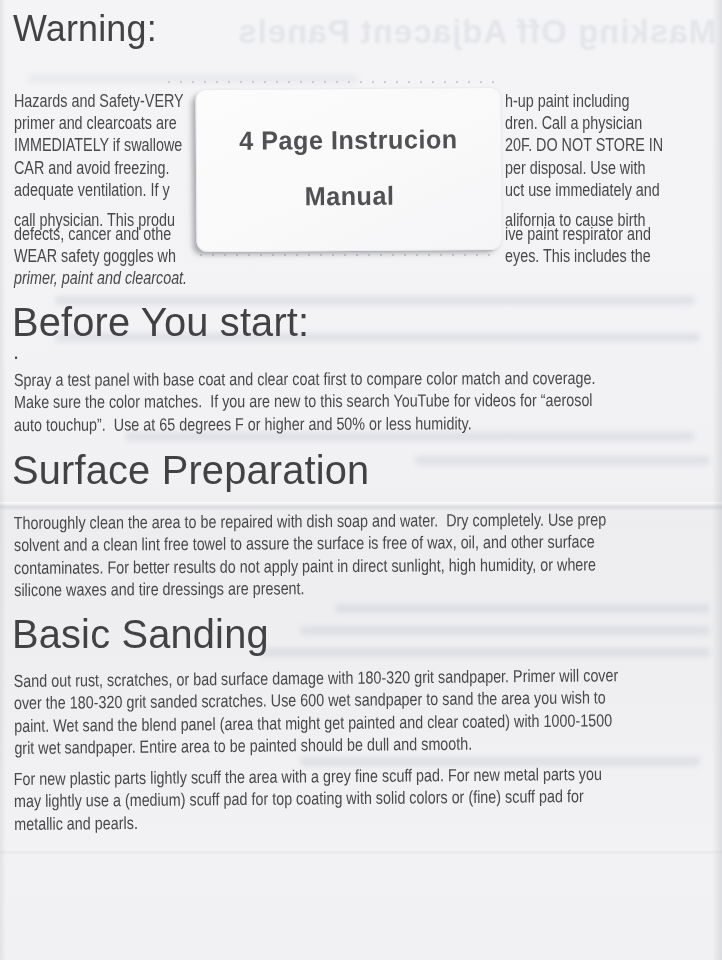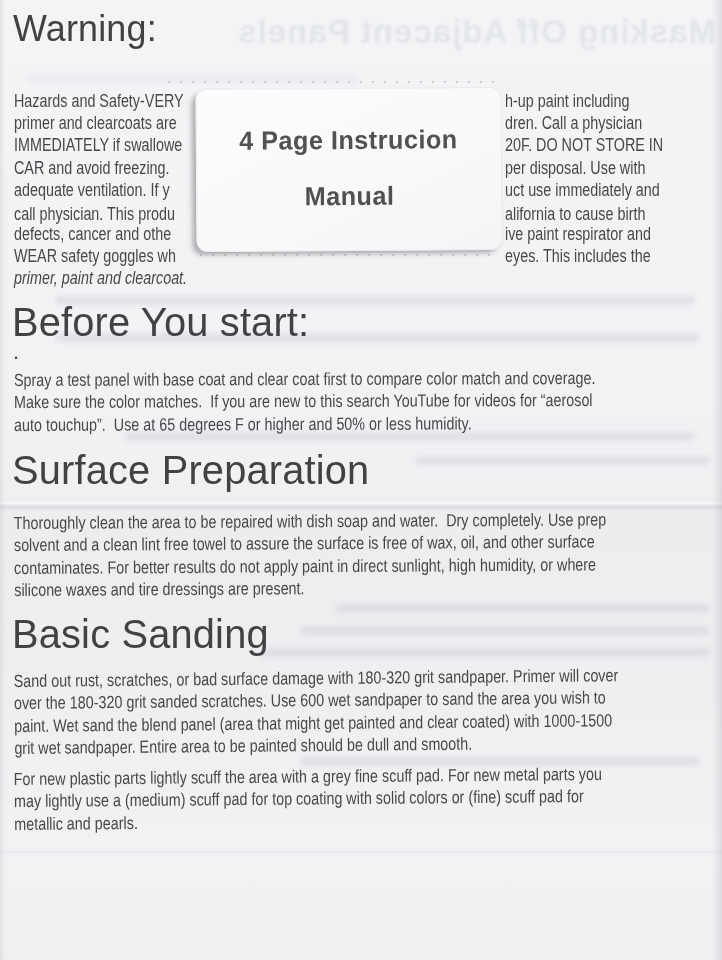--- a/index.html
+++ b/index.html
@@ -74,21 +74,21 @@
       <span class="bl rfrag">20F. DO NOT STORE IN</span>
     </div>
     <div class="row" style="left:0;top:157px;width:708px;">
       <span class="bl">CAR and avoid freezing.</span>
       <span class="bl rfrag">per disposal. Use with</span>
     </div>
     <div class="row" style="left:0;top:179px;width:708px;">
       <span class="bl">adequate ventilation. If y</span>
       <span class="bl rfrag">uct use immediately and</span>
     </div>
-    <div class="row" style="left:0;top:203px;width:708px;">
+    <div class="row" style="left:0;top:209px;width:708px;">
       <span class="bl">call physician. This produ</span>
       <span class="bl rfrag">alifornia to cause birth</span>
     </div>
     <div class="row" style="left:0;top:223px;width:708px;">
       <span class="bl">defects, cancer and othe</span>
       <span class="bl rfrag">ive paint respirator and</span>
     </div>
     <div class="row" style="left:0;top:245px;width:708px;">
       <span class="bl">WEAR safety goggles wh</span>
       <span class="bl rfrag">eyes. This includes the</span>

